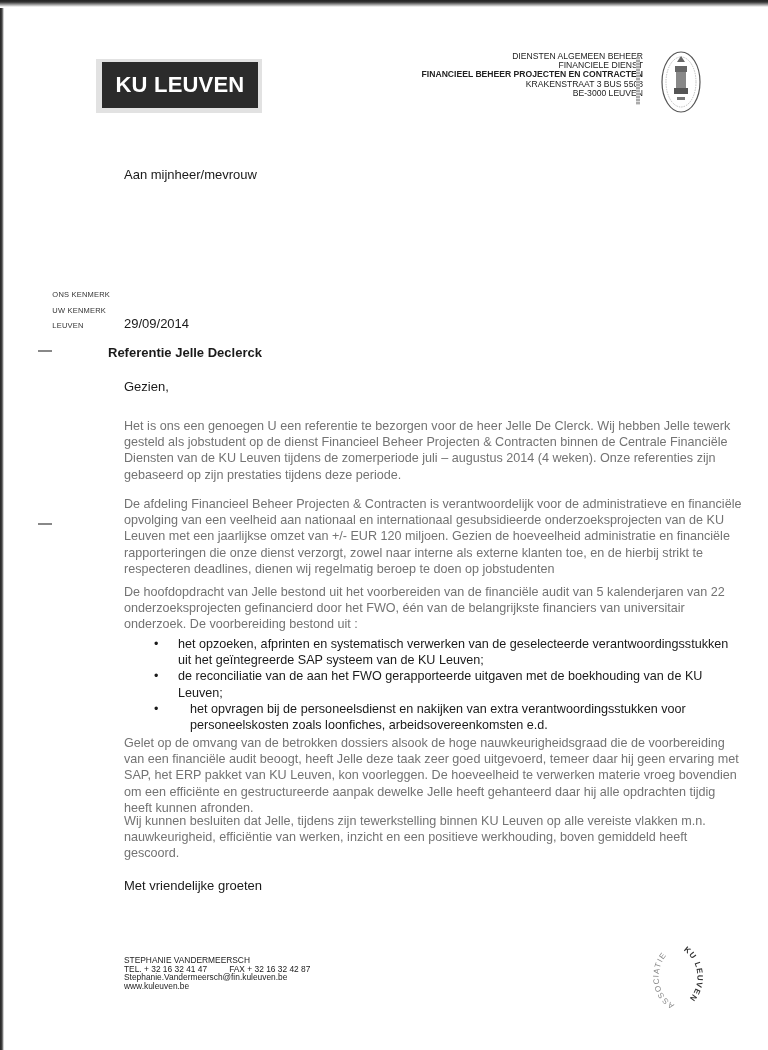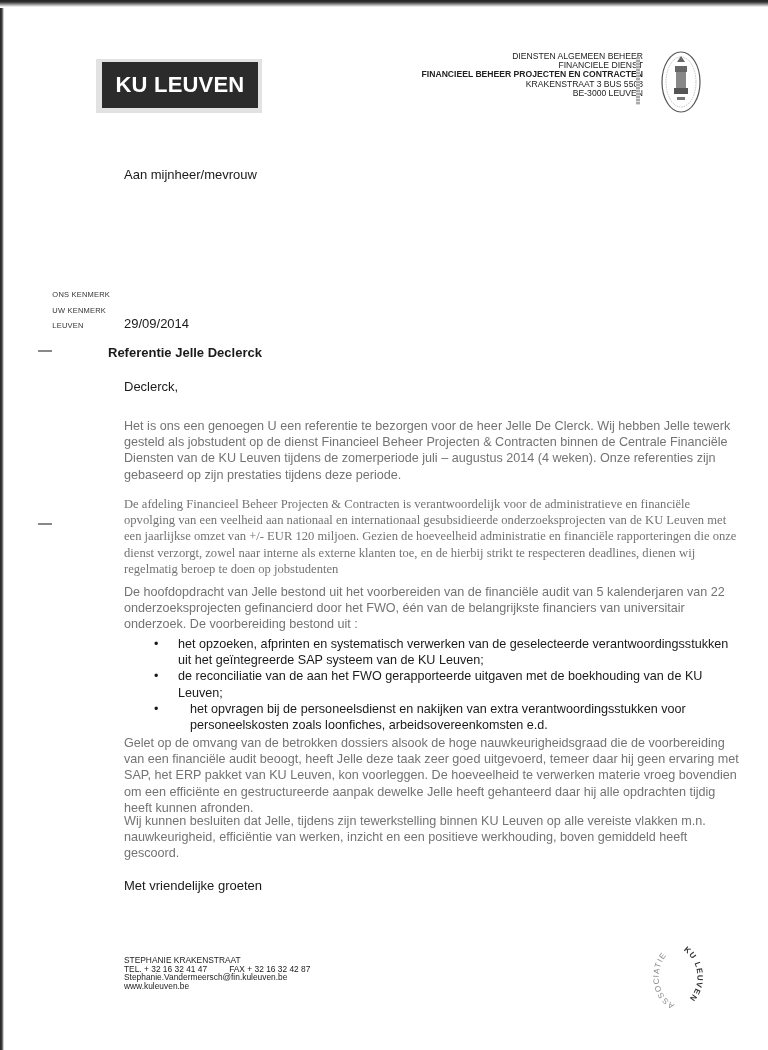--- a/index.html
+++ b/index.html
@@ -44,21 +44,21 @@
   .margin-dash {
     position: absolute; left: 38px; width: 14px; height: 2px; background: #888;
   }
   .subject { position: absolute; left: 108px; top: 345px; font-size: 13px; font-weight: bold; }
   .salutation { position: absolute; left: 124px; top: 379px; font-size: 13px; }
   .body-text {
     position: absolute; left: 124px; width: 620px;
     font-size: 12.6px; line-height: 16.2px; color: #737373;
   }
   .p1 { top: 418px; }
-  .p2 { top: 496px; font-family: Liberation Serif, serif; }
+  .p2 { top: 496px; }
   .p3 { top: 584px; }
   .bullets { position: absolute; left: 124px; top: 636px; width: 620px; font-size: 12.6px; line-height: 16.2px; margin: 0; padding: 0; list-style: none; }
   .bullets li { position: relative; padding-left: 32px; }
   .bullets li .dot { position: absolute; left: 30px; top: 0; }
   .bullets li .txt { display: block; margin-left: 4px; }
   .p4 { top: 735px; }
   .p5 { top: 813px; }
   .closing { position: absolute; left: 124px; top: 878px; font-size: 13px; }
   .signature {
     position: absolute; left: 124px; top: 956px; font-size: 8.4px; line-height: 8.6px; color: #222;
@@ -102,21 +102,21 @@
   <div>ONS KENMERK</div>
   <div>UW KENMERK</div>
   <div>LEUVEN</div>
 </div>
 <div class="date">29/09/2014</div>
 
 <div class="margin-dash" style="top:350px"></div>
 <div class="margin-dash" style="top:523px"></div>
 
 <div class="subject">Referentie Jelle Declerck</div>
-<div class="salutation">Declerck,</div>
+<div class="salutation">Gezien,</div>
 
 <div class="body-text p1">Het is ons een genoegen U een referentie te bezorgen voor de heer Jelle De Clerck. Wij hebben Jelle tewerk gesteld als jobstudent op de dienst Financieel Beheer Projecten &amp; Contracten binnen de Centrale Financiële Diensten van de KU Leuven tijdens de zomerperiode juli – augustus 2014 (4 weken). Onze referenties zijn gebaseerd op zijn prestaties tijdens deze periode.</div>
 <div class="body-text p2">De afdeling Financieel Beheer Projecten &amp; Contracten is verantwoordelijk voor  de administratieve en financiële opvolging van een veelheid aan nationaal en internationaal gesubsidieerde onderzoeksprojecten van de KU Leuven met een jaarlijkse omzet van +/- EUR 120 miljoen. Gezien de hoeveelheid administratie en financiële rapporteringen die onze dienst verzorgt, zowel naar interne als externe klanten toe, en de hierbij strikt te respecteren deadlines, dienen wij regelmatig beroep te doen op jobstudenten</div>
 <div class="body-text p3">De hoofdopdracht van Jelle bestond uit het voorbereiden van de financiële audit van 5 kalenderjaren van 22 onderzoeksprojecten gefinancierd door het FWO, één van de belangrijkste financiers van universitair onderzoek. De voorbereiding bestond uit :</div>
 
 <ul class="bullets">
   <li>
     <span class="dot">•</span>
     <span class="txt" style="margin-left:22px">het opzoeken, afprinten en systematisch verwerken van de geselecteerde verantwoordingsstukken uit het geïntegreerde SAP systeem van de KU Leuven;</span>
   </li>
@@ -129,21 +129,21 @@
     <span class="txt" style="margin-left:34px">het opvragen bij de personeelsdienst en nakijken van extra verantwoordingsstukken voor personeelskosten zoals loonfiches, arbeidsovereenkomsten e.d.</span>
   </li>
 </ul>
 
 <div class="body-text p4">Gelet op de omvang van de betrokken dossiers  alsook de hoge nauwkeurigheidsgraad die de voorbereiding van een financiële audit beoogt, heeft Jelle deze taak zeer goed uitgevoerd, temeer daar hij geen ervaring met SAP, het ERP pakket van KU Leuven, kon voorleggen. De hoeveelheid te verwerken materie vroeg  bovendien om een efficiënte en gestructureerde aanpak dewelke Jelle heeft gehanteerd daar hij alle opdrachten tijdig heeft kunnen afronden.</div>
 <div class="body-text p5">Wij kunnen besluiten dat Jelle, tijdens zijn tewerkstelling binnen KU Leuven op alle vereiste vlakken m.n. nauwkeurigheid, efficiëntie van werken, inzicht en een positieve werkhouding, boven gemiddeld heeft gescoord.</div>
 
 <div class="closing">Met vriendelijke groeten</div>
 
 <div class="signature">
-  <div>STEPHANIE KRAKENSTRAAT</div>
+  <div>STEPHANIE VANDERMEERSCH</div>
   <div class="tel">
     <span>TEL. + 32 16 32 41 47</span><span>FAX + 32 16 32 42 87</span>
   </div>
   <div>Stephanie.Vandermeersch@fin.kuleuven.be</div>
   <div>www.kuleuven.be</div>
 </div>
 
 <svg class="assoc-stamp" viewBox="0 0 60 70">
   <defs>
     <path id="arcL" d="M30 62 A26 30 0 0 1 30 4"></path>

